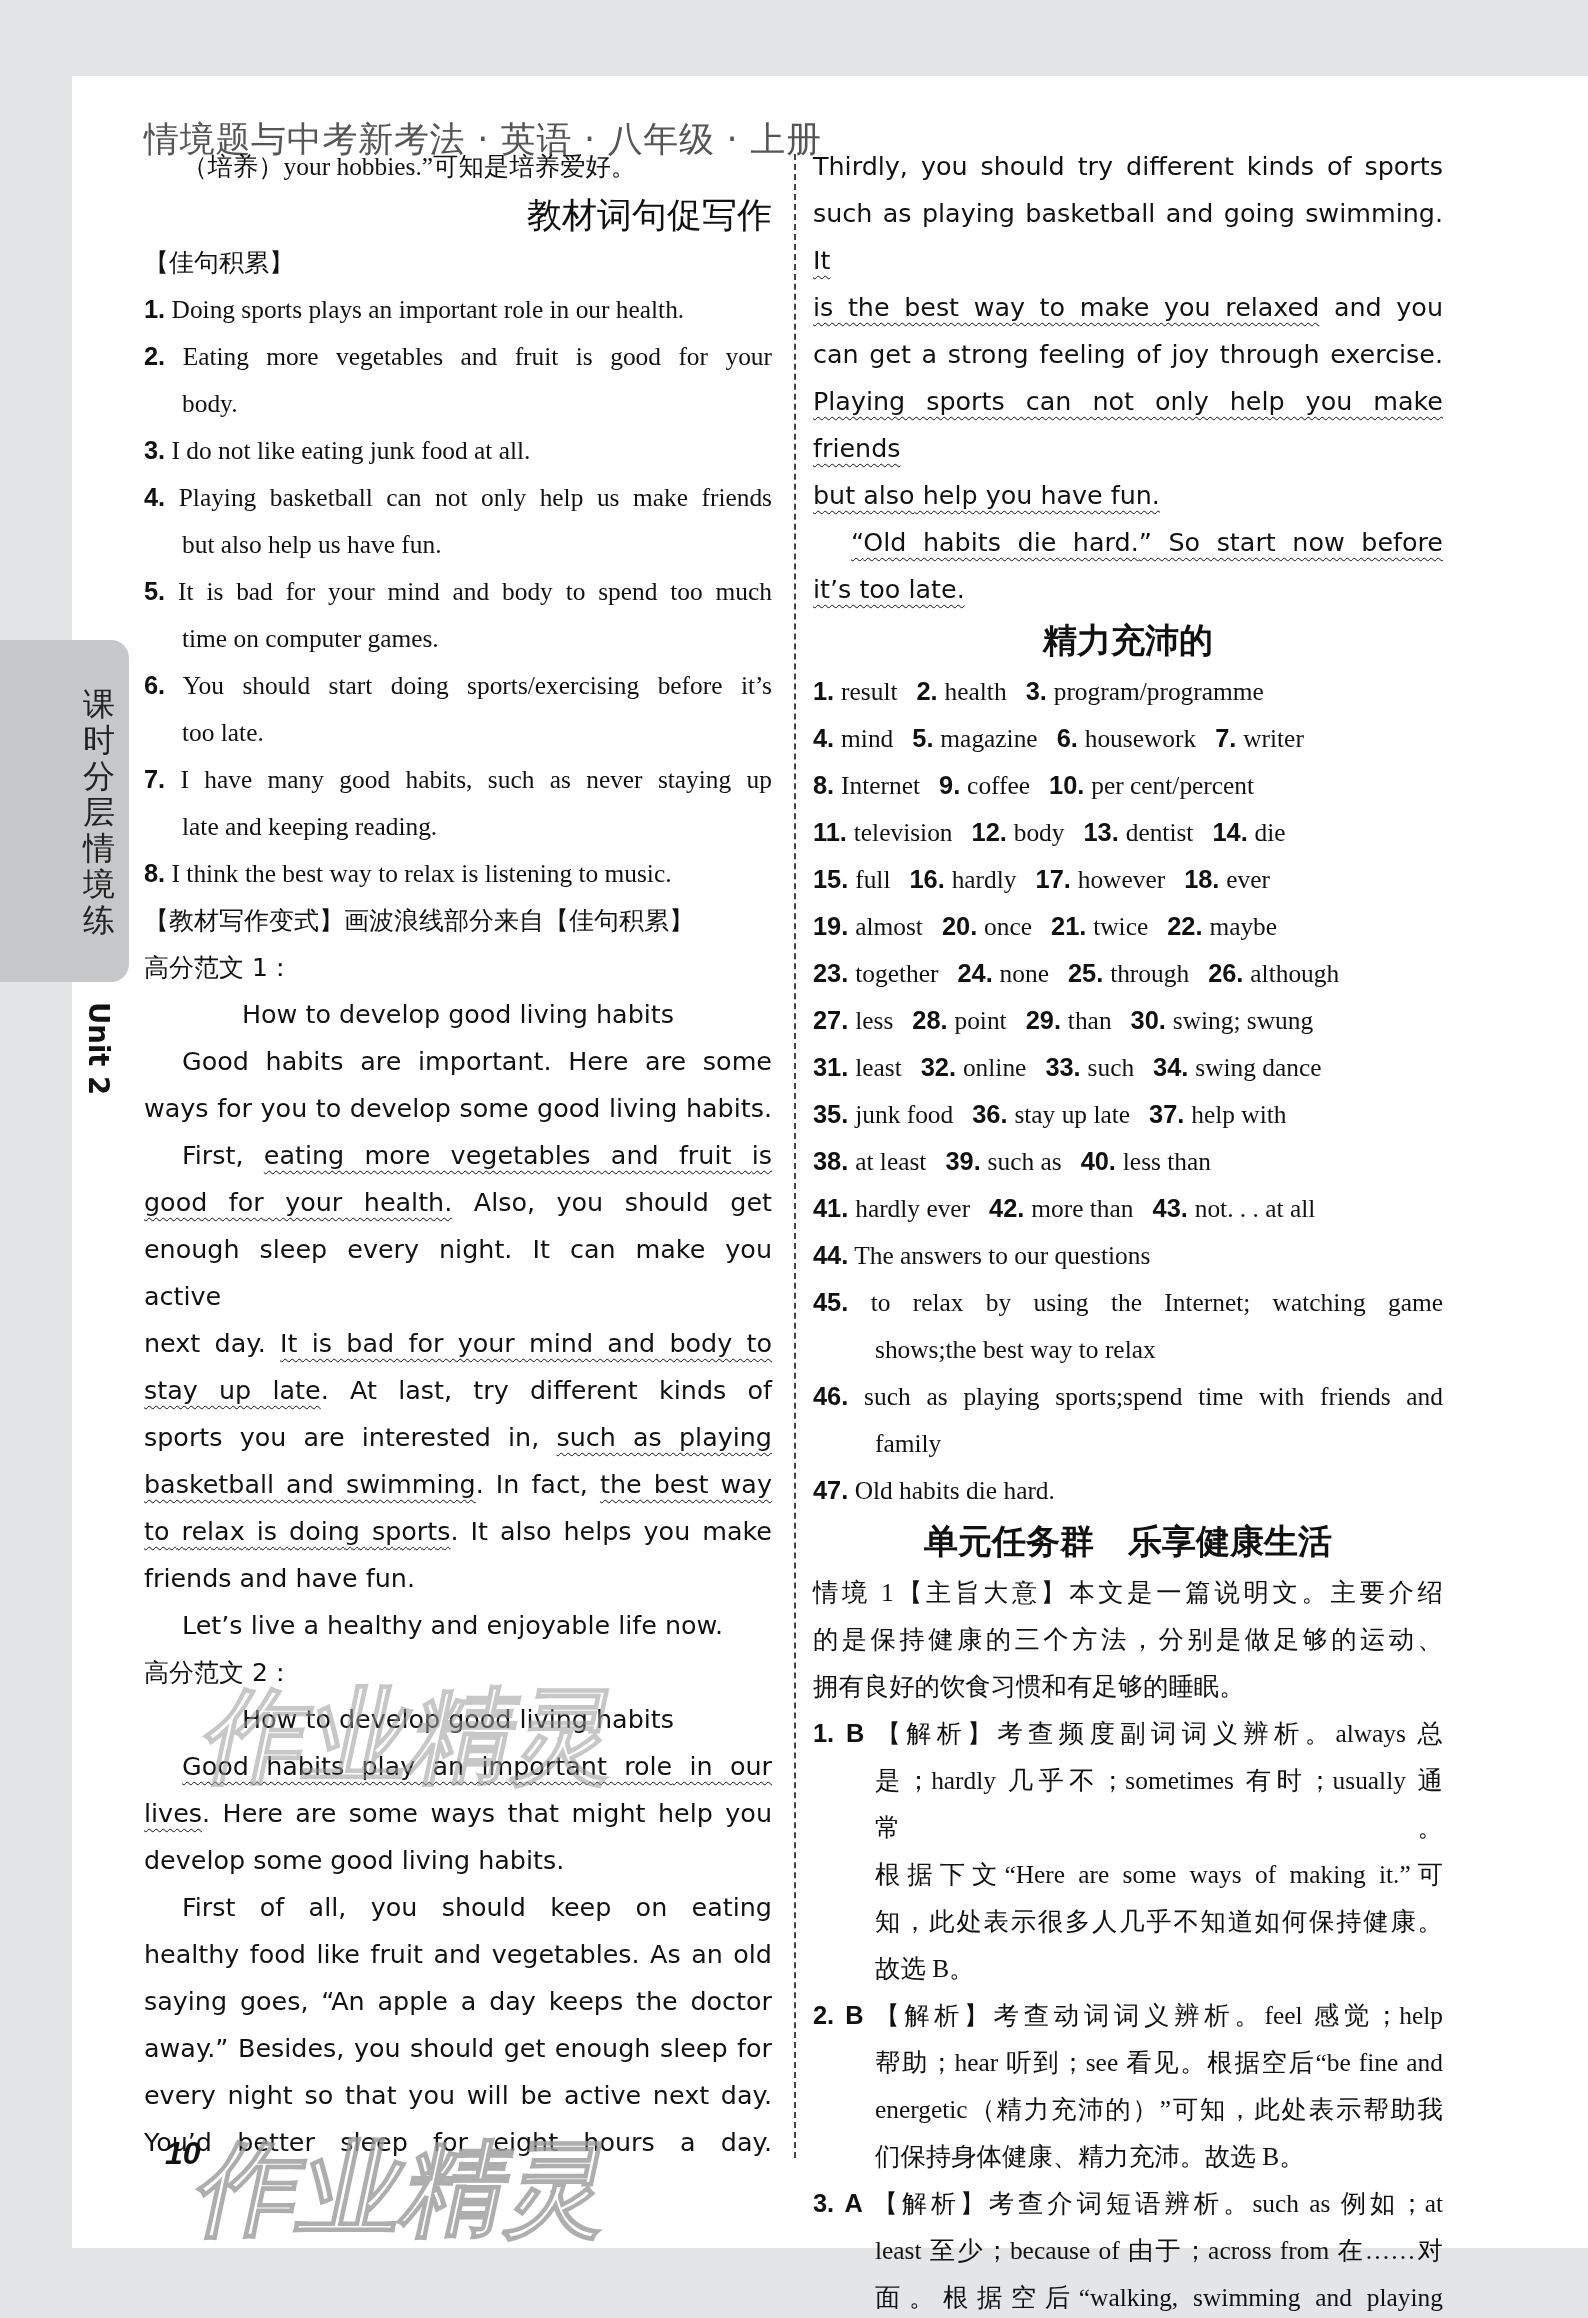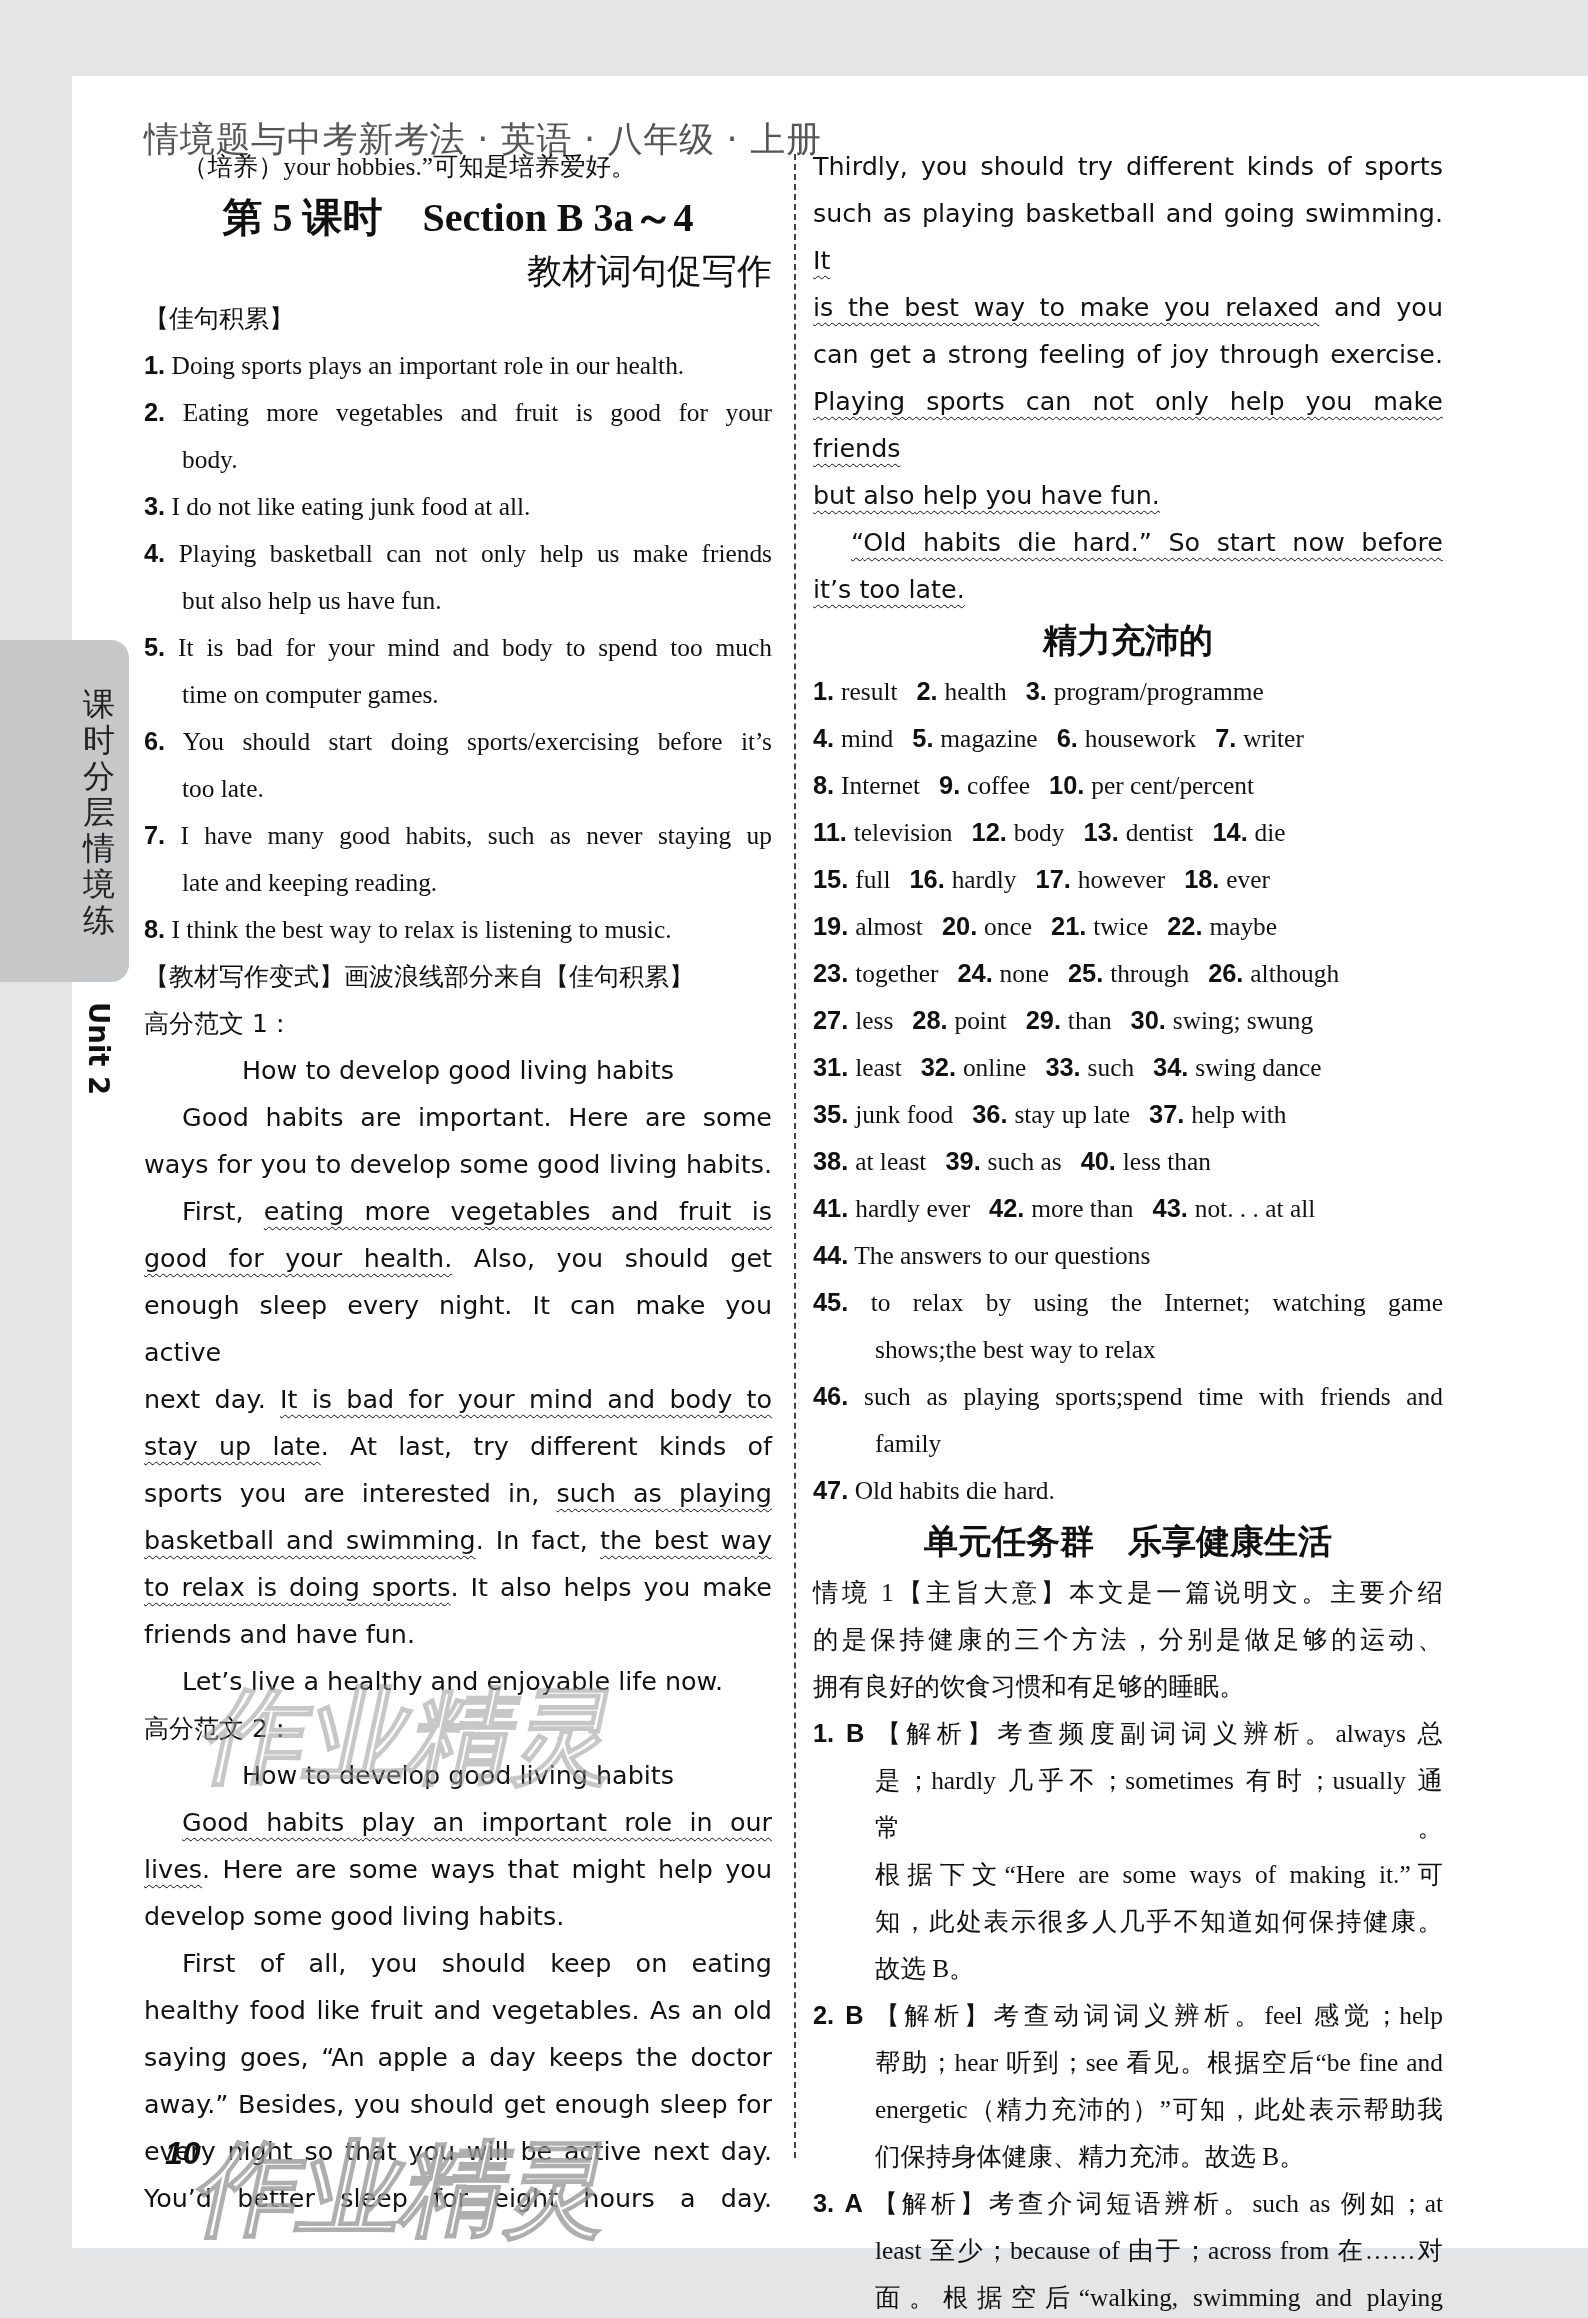--- a/index.html
+++ b/index.html
@@ -51,21 +51,20 @@
 <div class="running-head">情境题与中考新考法 · 英语 · 八年级 · 上册</div>
 
 <div class="side-tab"></div>
 <div class="side-tab-text">课时分层情境练</div>
 <div class="unit-label">Unit 2</div>
 
 <div class="divider"></div>
 
 <div class="col col-left">
   <div class="line indent">（培养）your hobbies.”可知是培养爱好。</div>
-  <div class="h-lesson">第 5 课时　Section B 3a～4</div>
   <div class="h-sub">教材词句促写作</div>
   <div class="line tag">【佳句积累】</div>
 
   <div>
     <div class="line"><span class="num">1.</span> <span>Doing sports plays an important role in our health.</span></div>
     <div class="line just"><span class="num">2.</span> <span>Eating more vegetables and fruit is good for your</span></div>
     <div class="line indent">body.</div>
     <div class="line"><span class="num">3.</span> <span>I do not like eating junk food at all.</span></div>
     <div class="line just"><span class="num">4.</span> <span>Playing basketball can not only help us make friends</span></div>
     <div class="line indent">but also help us have fun.</div>

